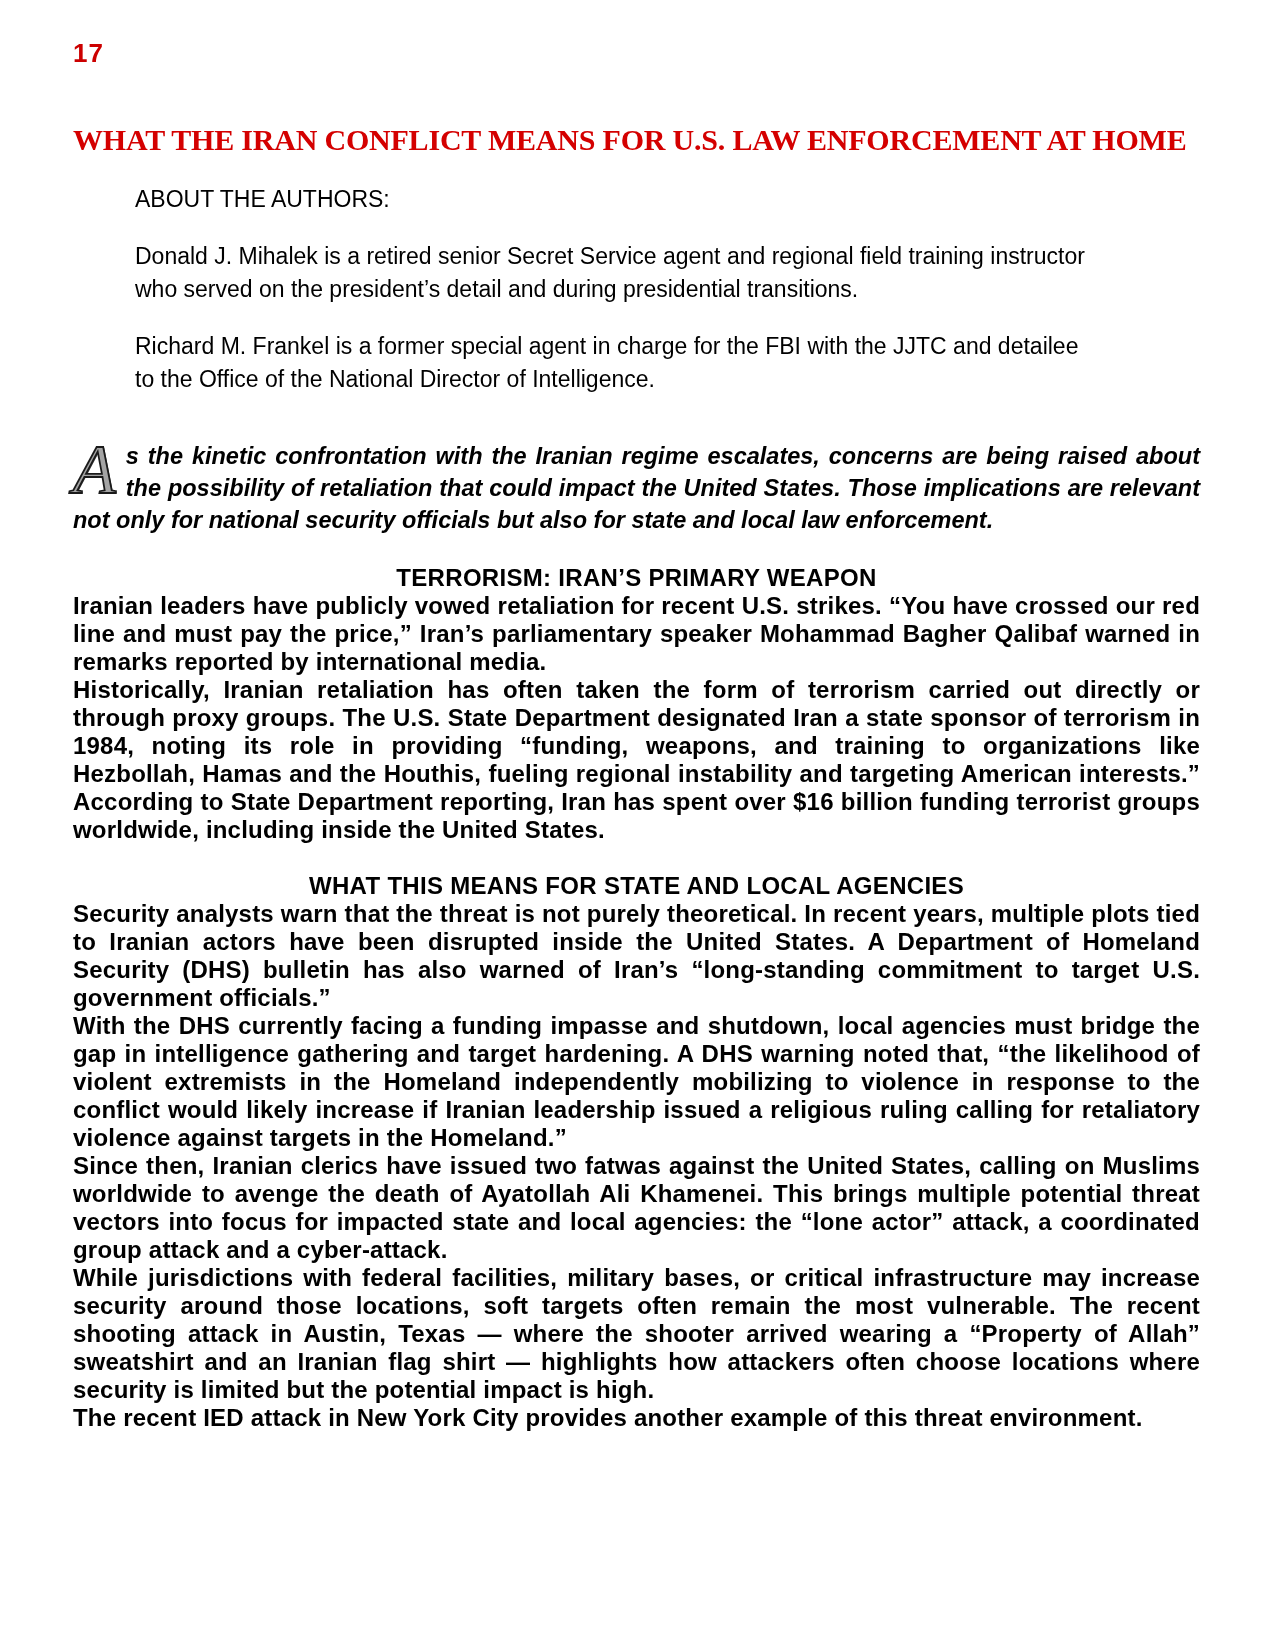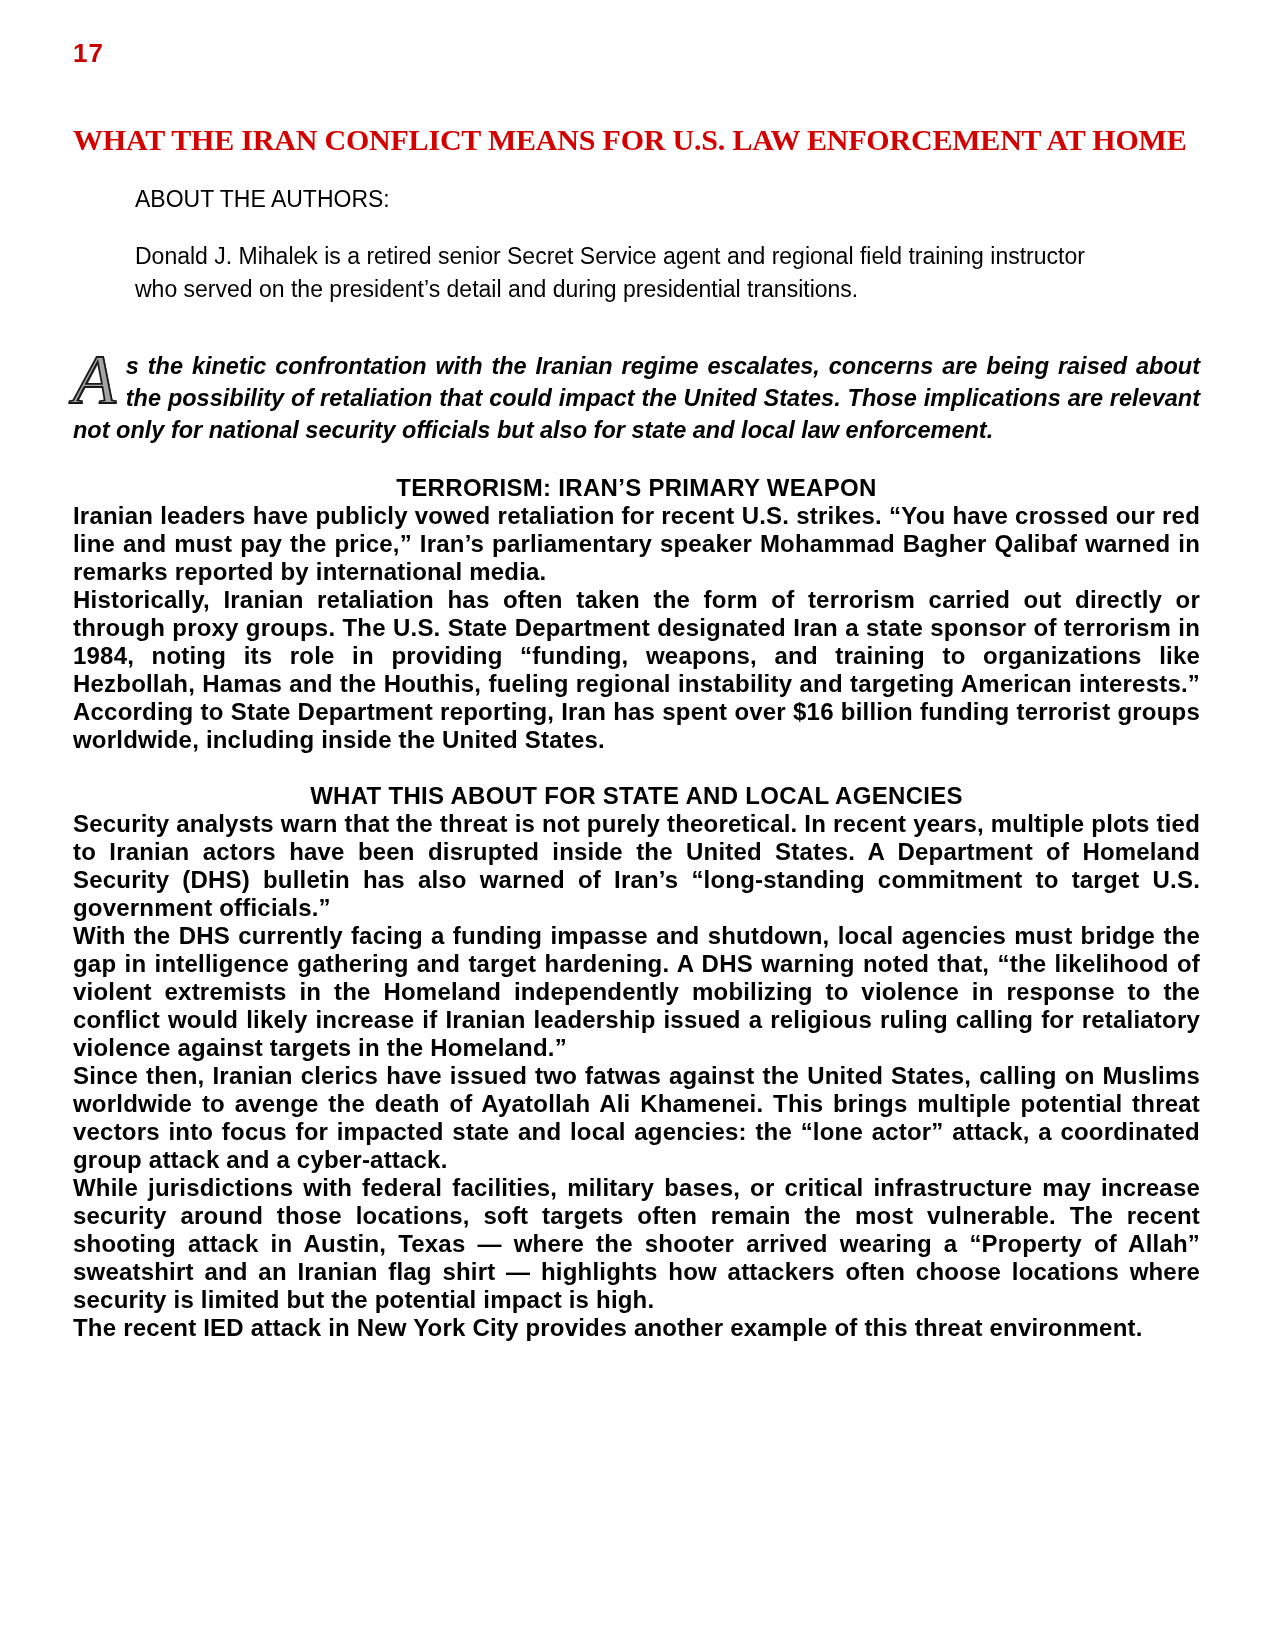--- a/index.html
+++ b/index.html
@@ -93,31 +93,32 @@
 
   <div class="page-number">17</div>
 
   <h1 class="headline">WHAT THE IRAN CONFLICT MEANS FOR U.S. LAW ENFORCEMENT AT HOME</h1>
 
   <div class="authors">
     <p class="authors-label">ABOUT THE AUTHORS:</p>
 
     <p class="author-para"><span class="author-name">Donald J. Mihalek</span><span> is a retired senior Secret Service agent and regional field training instructor who served on the president’s detail and during presidential transitions.</span></p>
 
+    <p class="author-para"><span class="author-name">Richard M. Frankel</span><span> is a former special agent in charge for the FBI with the JJTC and detailee to the Office of the National Director of Intelligence.</span></p>
   </div>
 
   <p class="lede"><span class="dropcap">A</span><span>s the kinetic confrontation with the Iranian regime escalates, concerns are being raised about the possibility of retaliation that could impact the United States. Those implications are relevant not only for national security officials but also for state and local law enforcement.</span></p>
 
   <h2 class="section-heading">TERRORISM: IRAN’S PRIMARY WEAPON</h2>
 
   <p class="para">Iranian leaders have publicly vowed retaliation for recent U.S. strikes. “You have crossed our red line and must pay the price,” Iran’s parliamentary speaker Mohammad Bagher Qalibaf warned in remarks reported by international media.</p>
 
   <p class="para spaced">Historically, Iranian retaliation has often taken the form of terrorism carried out directly or through proxy groups. The U.S. State Department designated Iran a state sponsor of terrorism in 1984, noting its role in providing “funding, weapons, and training to organizations like Hezbollah, Hamas and the Houthis, fueling regional instability and targeting American interests.” According to State Department reporting, Iran has spent over $16 billion funding terrorist groups worldwide, including inside the United States.</p>
 
-  <h2 class="section-heading">WHAT THIS ABOUT FOR STATE AND LOCAL AGENCIES</h2>
+  <h2 class="section-heading">WHAT THIS MEANS FOR STATE AND LOCAL AGENCIES</h2>
 
   <p class="para">Security analysts warn that the threat is not purely theoretical. In recent years, multiple plots tied to Iranian actors have been disrupted inside the United States. A Department of Homeland Security (DHS) bulletin has also warned of Iran’s “long-standing commitment to target U.S. government officials.”</p>
 
   <p class="para">With the DHS currently facing a funding impasse and shutdown, local agencies must bridge the gap in intelligence gathering and target hardening. A DHS warning noted that, “the likelihood of violent extremists in the Homeland independently mobilizing to violence in response to the conflict would likely increase if Iranian leadership issued a religious ruling calling for retaliatory violence against targets in the Homeland.”</p>
 
   <p class="para spaced">Since then, Iranian clerics have issued two fatwas against the United States, calling on Muslims worldwide to avenge the death of Ayatollah Ali Khamenei. This brings multiple potential threat vectors into focus for impacted state and local agencies: the “lone actor” attack, a coordinated group attack and a cyber-attack.</p>
 
 
   <p class="para">While jurisdictions with federal facilities, military bases, or critical infrastructure may increase security around those locations, soft targets often remain the most vulnerable. The recent shooting attack in Austin, Texas — where the shooter arrived wearing a “Property of Allah” sweatshirt and an Iranian flag shirt — highlights how attackers often choose locations where security is limited but the potential impact is high.</p>
 

